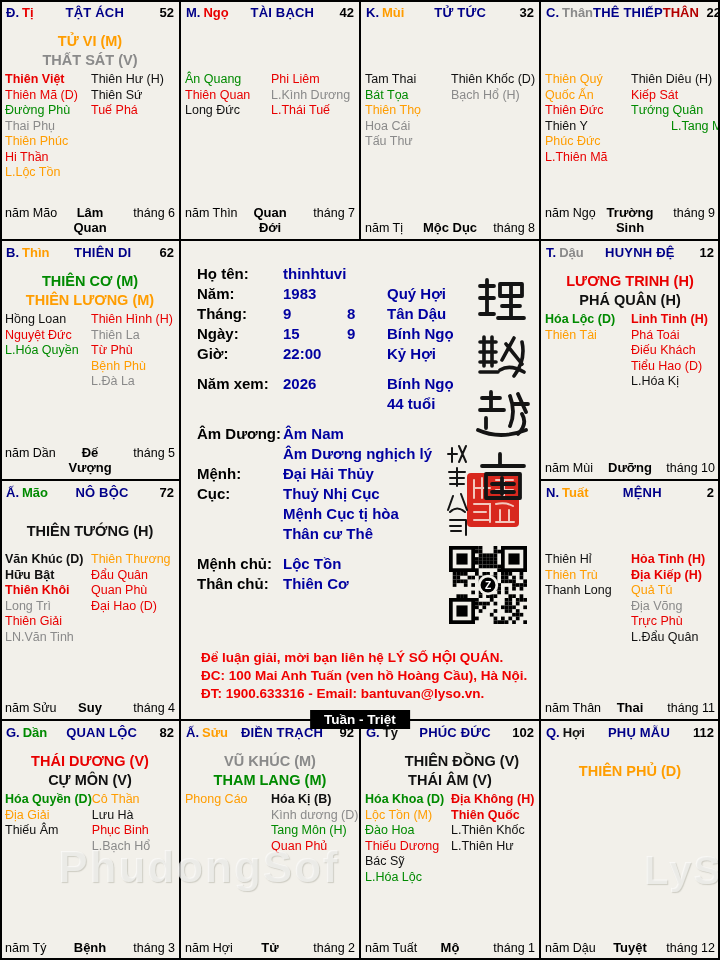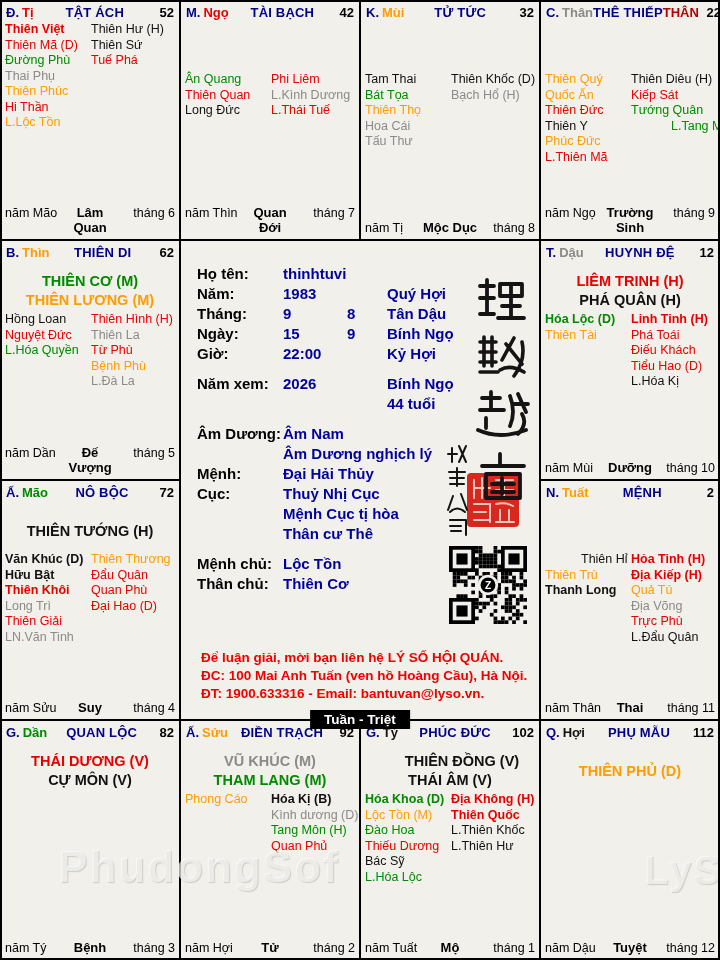--- a/index.html
+++ b/index.html
@@ -361,20 +361,24 @@
   <div class="wm wm2">LyS</div>
 
 <div class="cell p-ti">
     <div class="cell-header">
       <span class="h-prefix">Đ.</span>
       <span class="h-branch" style="color: rgb(232, 0, 0);">Tị</span>
       <span class="h-name">TẬT ÁCH</span>
 
       <span class="h-num">52</span>
     </div>
+    <div class="main-stars">
+        <div class="main-star" style="color: rgb(255, 157, 0);">TỬ VI (M)</div>
+        <div class="main-star" style="color: rgb(138, 138, 138);">THẤT SÁT (V)</div>
+      </div>
     <div class="star-cols">
       <div class="col-left">
           <div class="star b" style="color: rgb(232, 0, 0);">Thiên Việt</div>
           <div class="star" style="color: rgb(232, 0, 0);">Thiên Mã (D)</div>
           <div class="star" style="color: rgb(0, 138, 0);">Đường Phù</div>
           <div class="star" style="color: rgb(138, 138, 138);">Thai Phụ</div>
           <div class="star" style="color: rgb(255, 157, 0);">Thiên Phúc</div>
           <div class="star" style="color: rgb(232, 0, 0);">Hi Thần</div>
           <div class="star" style="color: rgb(255, 157, 0);">L.Lộc Tồn</div>
         </div>
@@ -510,21 +514,21 @@
   </div>
     <div class="cell p-dau">
     <div class="cell-header">
       <span class="h-prefix">T.</span>
       <span class="h-branch" style="color: rgb(138, 138, 138);">Dậu</span>
       <span class="h-name">HUYNH ĐỆ</span>
 
       <span class="h-num">12</span>
     </div>
     <div class="main-stars">
-        <div class="main-star" style="color: rgb(232, 0, 0);">LIÊM TRINH (H)</div>
+        <div class="main-star" style="color: rgb(232, 0, 0);">LƯƠNG TRINH (H)</div>
         <div class="main-star" style="color: rgb(17, 17, 17);">PHÁ QUÂN (H)</div>
       </div>
     <div class="star-cols">
       <div class="col-left">
           <div class="star b" style="color: rgb(0, 138, 0);">Hóa Lộc (D)</div>
           <div class="star" style="color: rgb(255, 157, 0);">Thiên Tài</div>
         </div>
       <div class="col-right">
           <div class="star b" style="color: rgb(232, 0, 0);">Linh Tinh (H)</div>
           <div class="star" style="color: rgb(232, 0, 0);">Phá Toái</div>
@@ -576,23 +580,23 @@
     <div class="cell-header">
       <span class="h-prefix">N.</span>
       <span class="h-branch" style="color: rgb(255, 157, 0);">Tuất</span>
       <span class="h-name">MỆNH</span>
 
       <span class="h-num">2</span>
     </div>
     <div class="main-stars"></div>
     <div class="star-cols">
       <div class="col-left">
-          <div class="star" style="color: rgb(17, 17, 17); margin-left: 36px;">Thiên Hỉ</div>
+          <div class="star" style="color: rgb(17, 17, 17);">Thiên Hỉ</div>
           <div class="star" style="color: rgb(255, 157, 0);">Thiên Trù</div>
-          <div class="star" style="color: rgb(17, 17, 17); font-weight: bold;">Thanh Long</div>
+          <div class="star" style="color: rgb(17, 17, 17);">Thanh Long</div>
         </div>
       <div class="col-right">
           <div class="star b" style="color: rgb(232, 0, 0);">Hỏa Tinh (H)</div>
           <div class="star b" style="color: rgb(232, 0, 0);">Địa Kiếp (H)</div>
           <div class="star" style="color: rgb(255, 157, 0);">Quả Tú</div>
           <div class="star" style="color: rgb(138, 138, 138);">Địa Võng</div>
           <div class="star" style="color: rgb(232, 0, 0);">Trực Phù</div>
           <div class="star" style="color: rgb(17, 17, 17);">L.Đẩu Quân</div>
         </div>
     </div>
@@ -607,20 +611,33 @@
       <span class="h-prefix">G.</span>
       <span class="h-branch" style="color: rgb(0, 138, 0);">Dần</span>
       <span class="h-name">QUAN LỘC</span>
 
       <span class="h-num">82</span>
     </div>
     <div class="main-stars">
         <div class="main-star" style="color: rgb(232, 0, 0);">THÁI DƯƠNG (V)</div>
         <div class="main-star" style="color: rgb(17, 17, 17);">CỰ MÔN (V)</div>
       </div>
+    <div class="star-cols">
+      <div class="col-left">
+          <div class="star b" style="color: rgb(0, 138, 0);">Hóa Quyền (D)</div>
+          <div class="star" style="color: rgb(255, 157, 0);">Địa Giải</div>
+          <div class="star" style="color: rgb(17, 17, 17);">Thiếu Âm</div>
+        </div>
+      <div class="col-right">
+          <div class="star" style="color: rgb(255, 157, 0);">Cô Thần</div>
+          <div class="star" style="color: rgb(17, 17, 17);">Lưu Hà</div>
+          <div class="star" style="color: rgb(232, 0, 0);">Phục Binh</div>
+          <div class="star" style="color: rgb(138, 138, 138);">L.Bạch Hổ</div>
+        </div>
+    </div>
     <div class="cell-footer">
       <span class="f-left">năm Tý</span>
       <span class="f-mid">Bệnh</span>
       <span class="f-right">tháng 3</span>
     </div>
   </div>
     <div class="cell p-suu">
     <div class="cell-header">
       <span class="h-prefix">Ấ.</span>
       <span class="h-branch" style="color: rgb(255, 157, 0);">Sửu</span>

